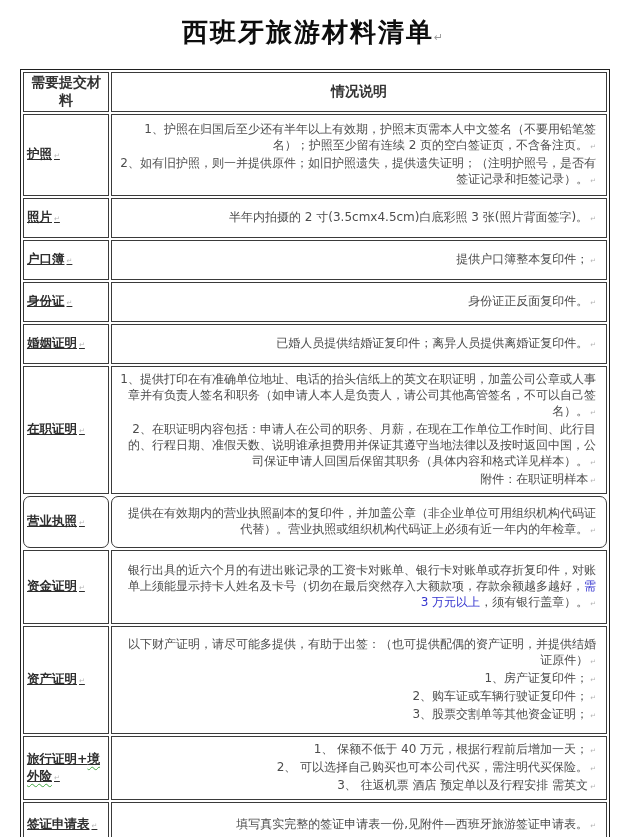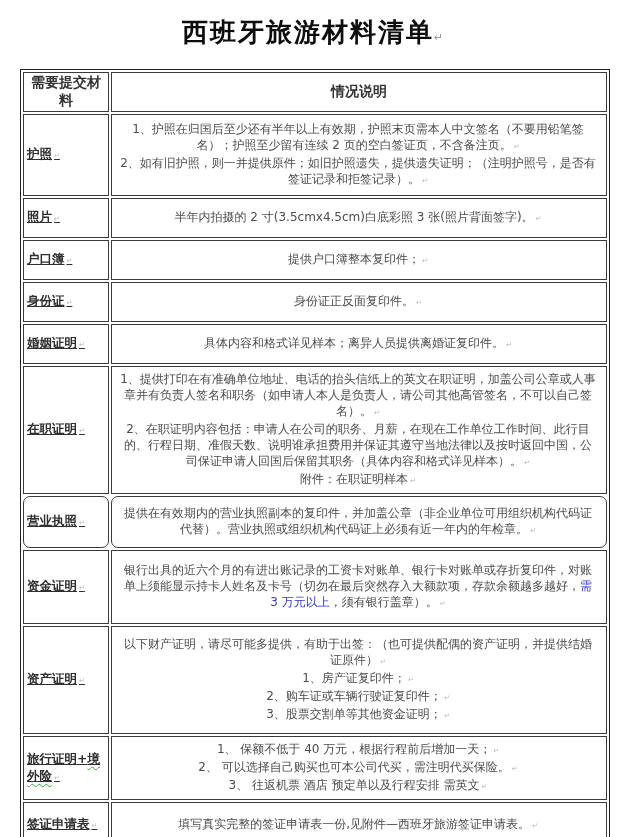--- a/index.html
+++ b/index.html
@@ -27,21 +27,21 @@
     font-size:14px; font-weight:bold; color:#333333;
     height:24px; text-align:center; vertical-align:middle; padding:1px 2px;
   }
   col.c-label { width:86px; }
   .label-cell {
     text-align:left; vertical-align:middle;
     font-weight:bold; font-size:12.5px; color:#2e2e2e;
     padding:2px 3px; line-height:17px;text-decoration:underline;
   }
   .desc-cell {
-    vertical-align:middle; text-align:center;
+    vertical-align:middle; text-align:right;
     font-size:12px; color:#4c4c4c; line-height:16px;
     padding:4px 10px 4px 8px;
   }
   .para { margin:0; }
   .para::after, .label-text::after {
     content:"\21b5"; font-size:7px; color:#b5b5b5; margin-left:2px;
     font-weight:normal; vertical-align:baseline;
   }
   .wavy {
     text-decoration-line:underline; text-decoration-style:wavy;
@@ -103,21 +103,21 @@
       </tr>
       <tr>
         <td class="label-cell"><span class="label-text"><span>身份证</span></span></td>
         <td class="desc-cell">
           <div class="para"><span>身份证正反面复印件。</span></div>
         </td>
       </tr>
       <tr>
         <td class="label-cell"><span class="label-text"><span>婚姻证明</span></span></td>
         <td class="desc-cell">
-          <div class="para"><span>具体内容和格式详见样本；离异人员提供离婚证复印件。</span></div>
+          <div class="para"><span>已婚人员提供结婚证复印件；离异人员提供离婚证复印件。</span></div>
         </td>
       </tr>
       <tr>
         <td class="label-cell"><span class="label-text"><span>在职证明</span></span></td>
         <td class="desc-cell">
           <div class="para"><span>1、提供打印在有准确单位地址、电话的抬头信纸上的英文在职证明，加盖公司公章或人事章并有负责人签名和职务（如申请人本人是负责人，请公司其他高管签名，不可以自己签名）。</span></div>
           <div class="para"><span>2、在职证明内容包括：申请人在公司的职务、月薪，在现在工作单位工作时间、此行目的、行程日期、准假天数、说明谁承担费用并保证其遵守当地法律以及按时返回中国，公司保证申请人回国后保留其职务（具体内容和格式详见样本）。</span></div>
           <div class="para"><span>附件：在职证明样本</span></div>
         </td>
       </tr>

